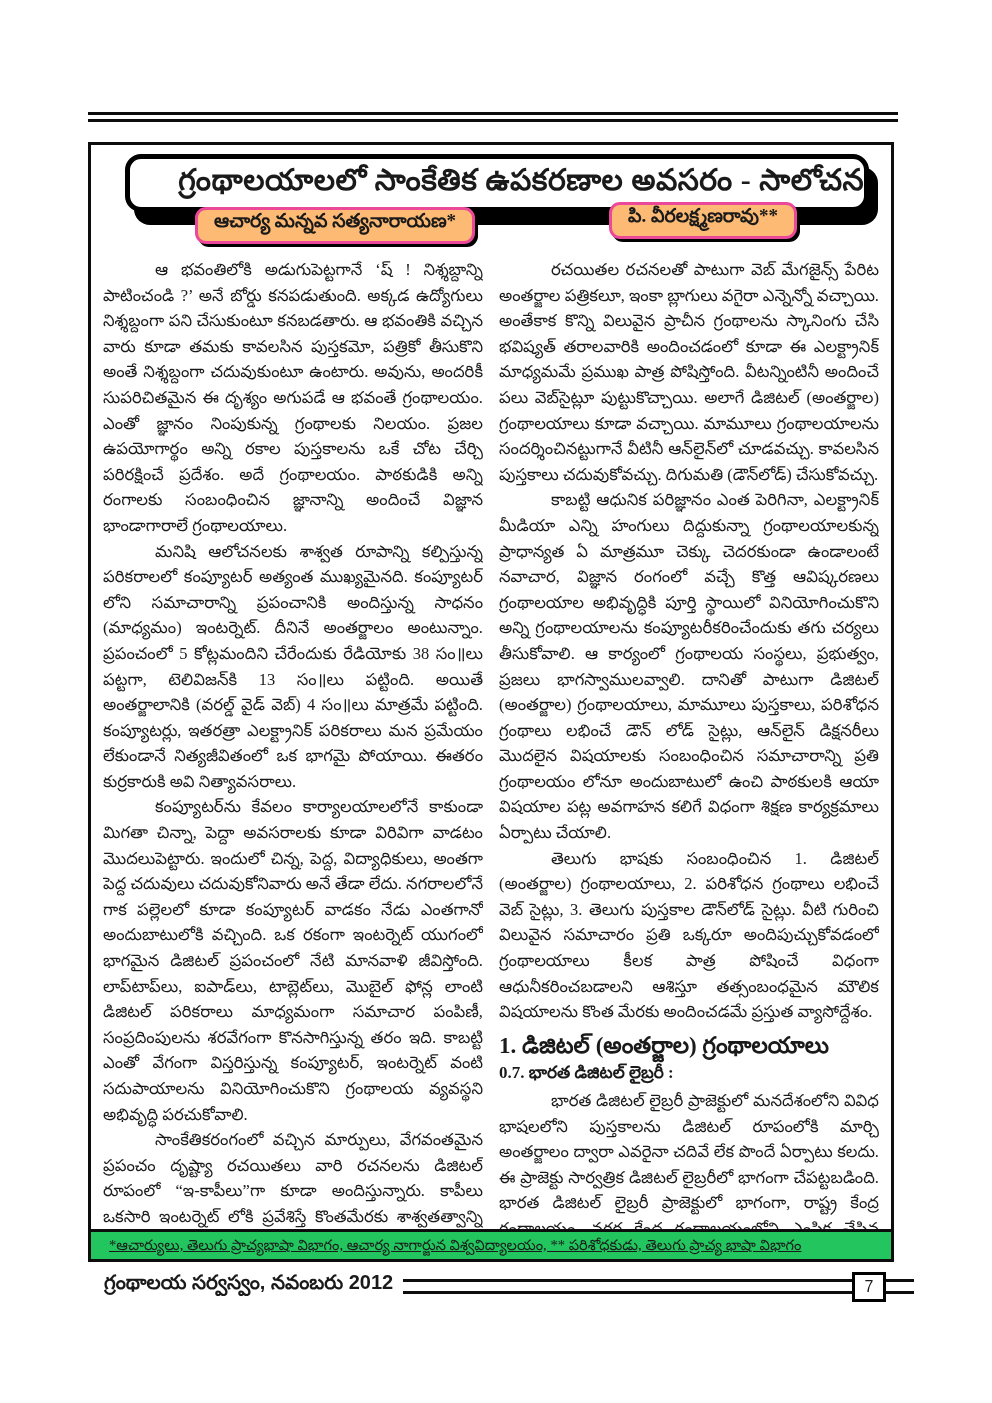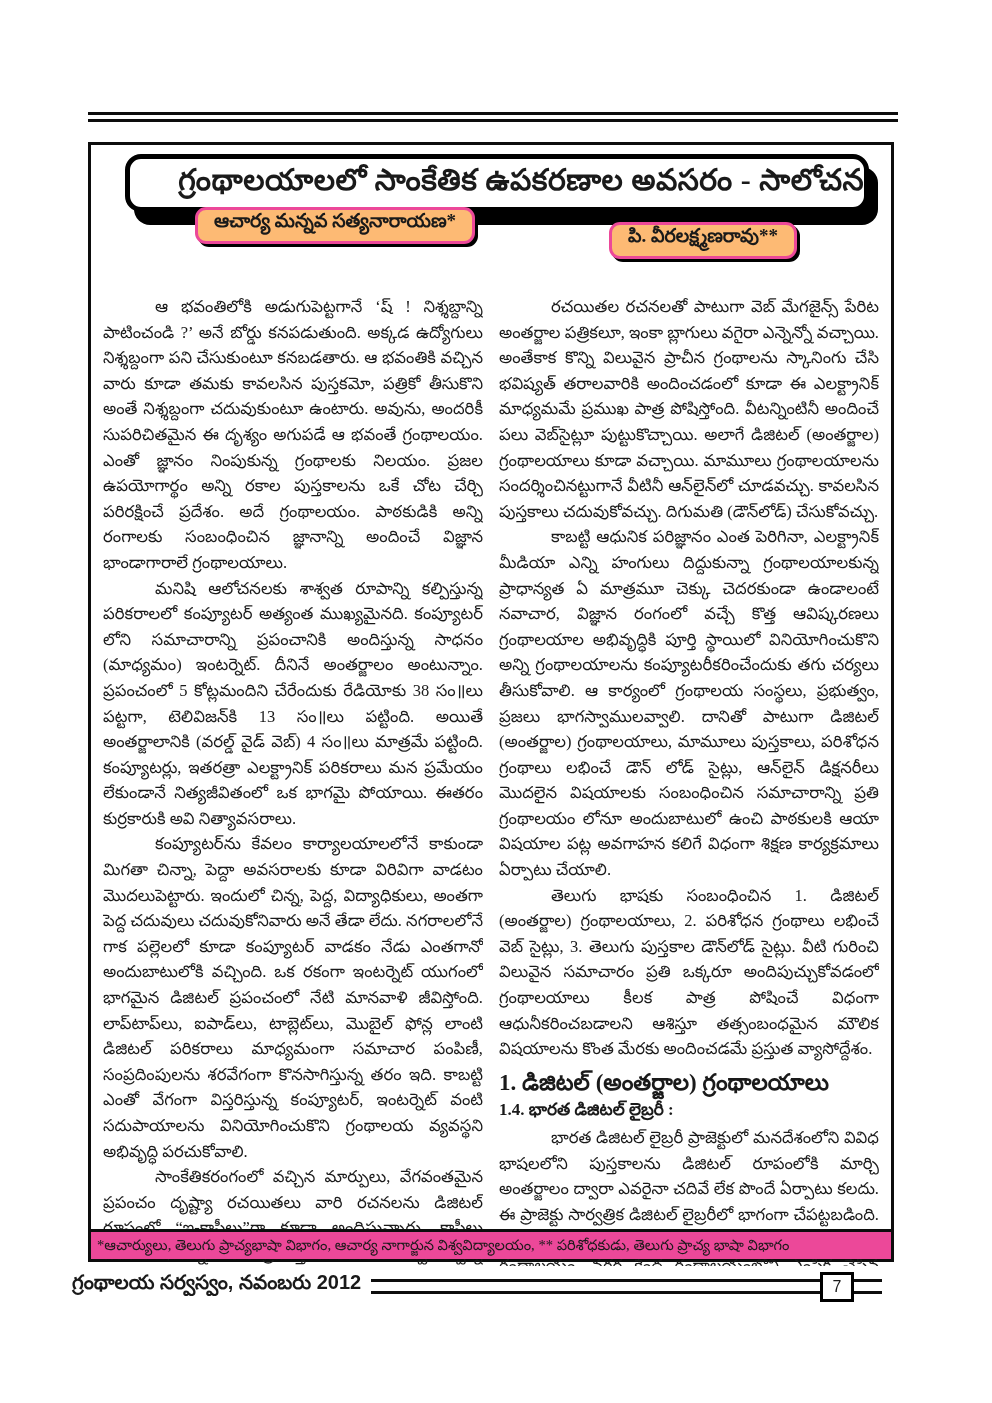--- a/index.html
+++ b/index.html
@@ -29,40 +29,40 @@
   }
   .title-box .t{
     font-weight:bold;font-size:30px;letter-spacing:.5px;white-space:nowrap;
   }
   .author-box{
     position:absolute;background:#fdba74;border:3px solid #ec4899;border-radius:11px;
     padding:0 16px 5px;font-weight:bold;font-size:19px;white-space:nowrap;
     box-shadow:3px 3px 0 #000;z-index:2;
   }
   .author-left{left:104px;top:62px;}
-  .author-right{left:518px;top:57px;margin-top:20px;}
+  .author-right{left:518px;top:57px;}
   
   .columns{
     position:absolute;left:12px;right:12px;top:112px;height:972px;
-    display:flex;gap:16px;overflow:hidden;margin-top:37px;
+    display:flex;gap:16px;overflow:hidden;
   }
   .col{flex:1 1 0;min-width:0;font-size:16.5px;line-height:25.6px;text-align:justify;overflow:hidden;}
   .col p{margin:0;text-indent:52px;}
   .col .h1{font-weight:bold;font-size:23px;margin:8px 0 2px;text-indent:0;}
   .col .h2{font-weight:bold;font-size:17px;margin:0 0 2px;text-indent:0;}
   
   .footnote{
     position:absolute;left:0;right:0;bottom:0;height:24px;
-    border-top:3px solid #0d0d0d;background:#ec4899;
-    font-size:14.6px;line-height:24px;padding:1px 6px 2px;
-    white-space:nowrap;overflow:hidden;
+    border-top:3px solid #0d0d0d;background:#22c55e;
+    font-size:14.6px;line-height:24px;padding:1px 18px 2px;
+    white-space:nowrap;overflow:hidden;text-decoration:underline;
   }
   
   .footer{
-    position:absolute;left:72px;top:1268px;width:810px;height:34px;
+    position:absolute;left:104px;top:1268px;width:810px;height:34px;
     display:flex;align-items:center;
   }
   .journal{
     font-weight:bold;font-size:20px;white-space:nowrap;padding-right:10px;
     font-family:"Liberation Sans","DejaVu Sans",sans-serif;
   }
   .footer-rule{
     flex:1 1 auto;height:9px;margin-top:2px;
     border-top:3px solid #0d0d0d;border-bottom:3px solid #0d0d0d;
     position:relative;
@@ -97,21 +97,21 @@
       <p>ఆ భవంతిలోకి అడుగుపెట్టగానే ‘ష్ ! నిశ్శబ్దాన్ని పాటించండి ?’ అనే బోర్డు కనపడుతుంది. అక్కడ ఉద్యోగులు నిశ్శబ్దంగా పని చేసుకుంటూ కనబడతారు. ఆ భవంతికి వచ్చిన వారు కూడా తమకు కావలసిన పుస్తకమో, పత్రికో తీసుకొని అంతే నిశ్శబ్దంగా చదువుకుంటూ ఉంటారు. అవును, అందరికీ సుపరిచితమైన ఈ దృశ్యం అగుపడే ఆ భవంతే గ్రంథాలయం. ఎంతో జ్ఞానం నింపుకున్న గ్రంథాలకు నిలయం. ప్రజల ఉపయోగార్థం అన్ని రకాల పుస్తకాలను ఒకే చోట చేర్చి పరిరక్షించే ప్రదేశం. అదే గ్రంథాలయం. పాఠకుడికి అన్ని రంగాలకు సంబంధించిన జ్ఞానాన్ని అందించే విజ్ఞాన భాండాగారాలే గ్రంథాలయాలు.</p>
       <p>మనిషి ఆలోచనలకు శాశ్వత రూపాన్ని కల్పిస్తున్న పరికరాలలో కంప్యూటర్ అత్యంత ముఖ్యమైనది. కంప్యూటర్ లోని సమాచారాన్ని ప్రపంచానికి అందిస్తున్న సాధనం (మాధ్యమం) ఇంటర్నెట్. దీనినే అంతర్జాలం అంటున్నాం. ప్రపంచంలో 5 కోట్లమందిని చేరేందుకు రేడియోకు 38 సం॥లు పట్టగా, టెలివిజన్‌కి 13 సం॥లు పట్టింది. అయితే అంతర్జాలానికి (వరల్డ్ వైడ్ వెబ్) 4 సం॥లు మాత్రమే పట్టింది. కంప్యూటర్లు, ఇతరత్రా ఎలక్ట్రానిక్ పరికరాలు మన ప్రమేయం లేకుండానే నిత్యజీవితంలో ఒక భాగమై పోయాయి. ఈతరం కుర్రకారుకి అవి నిత్యావసరాలు.</p>
       <p>కంప్యూటర్‌ను కేవలం కార్యాలయాలలోనే కాకుండా మిగతా చిన్నా, పెద్దా అవసరాలకు కూడా విరివిగా వాడటం మొదలుపెట్టారు. ఇందులో చిన్న, పెద్ద, విద్యాధికులు, అంతగా పెద్ద చదువులు చదువుకోనివారు అనే తేడా లేదు. నగరాలలోనే గాక పల్లెలలో కూడా కంప్యూటర్ వాడకం నేడు ఎంతగానో అందుబాటులోకి వచ్చింది. ఒక రకంగా ఇంటర్నెట్ యుగంలో భాగమైన డిజిటల్ ప్రపంచంలో నేటి మానవాళి జీవిస్తోంది. లాప్‌టాప్‌లు, ఐపాడ్‌లు, టాబ్లెట్‌లు, మొబైల్ ఫోన్ల లాంటి డిజిటల్ పరికరాలు మాధ్యమంగా సమాచార పంపిణీ, సంప్రదింపులను శరవేగంగా కొనసాగిస్తున్న తరం ఇది. కాబట్టి ఎంతో వేగంగా విస్తరిస్తున్న కంప్యూటర్, ఇంటర్నెట్ వంటి సదుపాయాలను వినియోగించుకొని గ్రంథాలయ వ్యవస్థని అభివృద్ధి పరచుకోవాలి.</p>
       <p>సాంకేతికరంగంలో వచ్చిన మార్పులు, వేగవంతమైన ప్రపంచం దృష్ట్యా రచయితలు వారి రచనలను డిజిటల్ రూపంలో “ఇ-కాపీలు”గా కూడా అందిస్తున్నారు. కాపీలు ఒకసారి ఇంటర్నెట్ లోకి ప్రవేశిస్తే కొంతమేరకు శాశ్వతత్వాన్ని పొందుతాయి. ఎంత కాలమైనా ఇంటర్నెట్ లోనే ఉండి పోతాయి. అంతేకాక వేల సంవత్సరాల చరిత్రలో కొన్ని లక్షల సంఖ్యలో సాహిత్య గ్రంథాలు, సాహిత్యేతర గ్రంథాలు వెలువడ్డాయి. ఆయా రచనలతో పాటు, రచనల కాలం, రచయితల వివరాలు కూడా లభిస్తున్నాయి. అంతర్జాలం వ్యాప్తి చెందిన తరువాత, గ్రంథాలయాలలోని పుస్తకాలను డిజిటలైజ్ చేసి, మానవుని ఆలోచనలకు, సృజనాత్మకతకు శాశ్వత రూపాన్ని కల్పించి వెబ్‌సైట్‌ల ద్వారా ఎక్కడినుండైనా చదవటానికి వీలు కల్పిస్తున్నారు.</p>
     </div>
     <div class="col">
       <p>రచయితల రచనలతో పాటుగా వెబ్ మేగజైన్స్ పేరిట అంతర్జాల పత్రికలూ, ఇంకా బ్లాగులు వగైరా ఎన్నెన్నో వచ్చాయి. అంతేకాక కొన్ని విలువైన ప్రాచీన గ్రంథాలను స్కానింగు చేసి భవిష్యత్ తరాలవారికి అందించడంలో కూడా ఈ ఎలక్ట్రానిక్ మాధ్యమమే ప్రముఖ పాత్ర పోషిస్తోంది. వీటన్నింటినీ అందించే పలు వెబ్‌సైట్లూ పుట్టుకొచ్చాయి. అలాగే డిజిటల్ (అంతర్జాల) గ్రంథాలయాలు కూడా వచ్చాయి. మామూలు గ్రంథాలయాలను సందర్శించినట్టుగానే వీటినీ ఆన్‌లైన్‌లో చూడవచ్చు. కావలసిన పుస్తకాలు చదువుకోవచ్చు. దిగుమతి (డౌన్‌లోడ్) చేసుకోవచ్చు.</p>
       <p>కాబట్టి ఆధునిక పరిజ్ఞానం ఎంత పెరిగినా, ఎలక్ట్రానిక్ మీడియా ఎన్ని హంగులు దిద్దుకున్నా గ్రంథాలయాలకున్న ప్రాధాన్యత ఏ మాత్రమూ చెక్కు చెదరకుండా ఉండాలంటే నవాచార, విజ్ఞాన రంగంలో వచ్చే కొత్త ఆవిష్కరణలు గ్రంథాలయాల అభివృద్ధికి పూర్తి స్థాయిలో వినియోగించుకొని అన్ని గ్రంథాలయాలను కంప్యూటరీకరించేందుకు తగు చర్యలు తీసుకోవాలి. ఆ కార్యంలో గ్రంథాలయ సంస్థలు, ప్రభుత్వం, ప్రజలు భాగస్వాములవ్వాలి. దానితో పాటుగా డిజిటల్ (అంతర్జాల) గ్రంథాలయాలు, మామూలు పుస్తకాలు, పరిశోధన గ్రంథాలు లభించే డౌన్ లోడ్ సైట్లు, ఆన్‌లైన్ డిక్షనరీలు మొదలైన విషయాలకు సంబంధించిన సమాచారాన్ని ప్రతి గ్రంథాలయం లోనూ అందుబాటులో ఉంచి పాఠకులకి ఆయా విషయాల పట్ల అవగాహన కలిగే విధంగా శిక్షణ కార్యక్రమాలు ఏర్పాటు చేయాలి.</p>
       <p>తెలుగు భాషకు సంబంధించిన 1. డిజిటల్ (అంతర్జాల) గ్రంథాలయాలు,  2. పరిశోధన గ్రంథాలు లభించే వెబ్ సైట్లు, 3. తెలుగు పుస్తకాల డౌన్‌లోడ్ సైట్లు.  వీటి గురించి విలువైన సమాచారం ప్రతి ఒక్కరూ అందిపుచ్చుకోవడంలో గ్రంథాలయాలు కీలక పాత్ర పోషించే విధంగా ఆధునీకరించబడాలని ఆశిస్తూ తత్సంబంధమైన మౌలిక విషయాలను కొంత మేరకు అందించడమే ప్రస్తుత వ్యాసోద్దేశం.</p>
       <div class="h1">1. డిజిటల్ (అంతర్జాల) గ్రంథాలయాలు</div>
-      <div class="h2">1.4. భారత డిజిటల్ లైబ్రరీ :</div>
+      <div class="h2">0.7. భారత డిజిటల్ లైబ్రరీ :</div>
       <p>భారత డిజిటల్ లైబ్రరీ ప్రాజెక్టులో మనదేశంలోని వివిధ భాషలలోని పుస్తకాలను డిజిటల్ రూపంలోకి మార్చి అంతర్జాలం ద్వారా ఎవరైనా చదివే లేక పొందే ఏర్పాటు కలదు. ఈ ప్రాజెక్టు సార్వత్రిక డిజిటల్ లైబ్రరీలో భాగంగా చేపట్టబడింది. భారత డిజిటల్ లైబ్రరీ ప్రాజెక్టులో భాగంగా, రాష్ట్ర కేంద్ర గ్రంథాలయం, నగర కేంద్ర గ్రంథాలయంలోని ఎంపిక చేసిన పుస్తకాలను స్కానింగు చేసి అందజేస్తున్నారు. ఏప్రిల్ 2010 నాటికి రాష్ట్ర కేంద్ర గ్రంథాలయం, నగర కేంద్ర గ్రంథాలయం తరఫున 14,343 తెలుగు పుస్తకాలు లభ్యమవుతున్నాయి. జులై 2012 నాటికి మొత్తం భాగస్వామ్యాల ద్వారా 23,361 పైగా తెలుగు పుస్తకాలు 44,80,653</p>
     </div>
   </div>
 
   <div class="footnote">*ఆచార్యులు, తెలుగు ప్రాచ్యభాషా విభాగం, ఆచార్య నాగార్జున విశ్వవిద్యాలయం, ** పరిశోధకుడు, తెలుగు ప్రాచ్య భాషా విభాగం</div>
 </div>
 
 <div class="footer">
   <span class="journal">గ్రంథాలయ సర్వస్వం, నవంబరు  2012</span>
   <div class="footer-rule">

